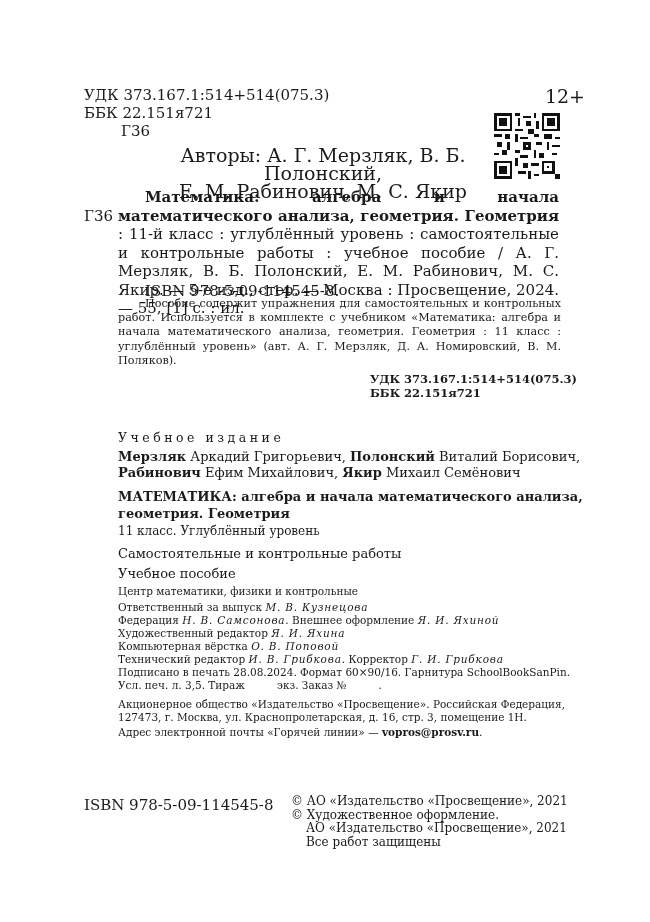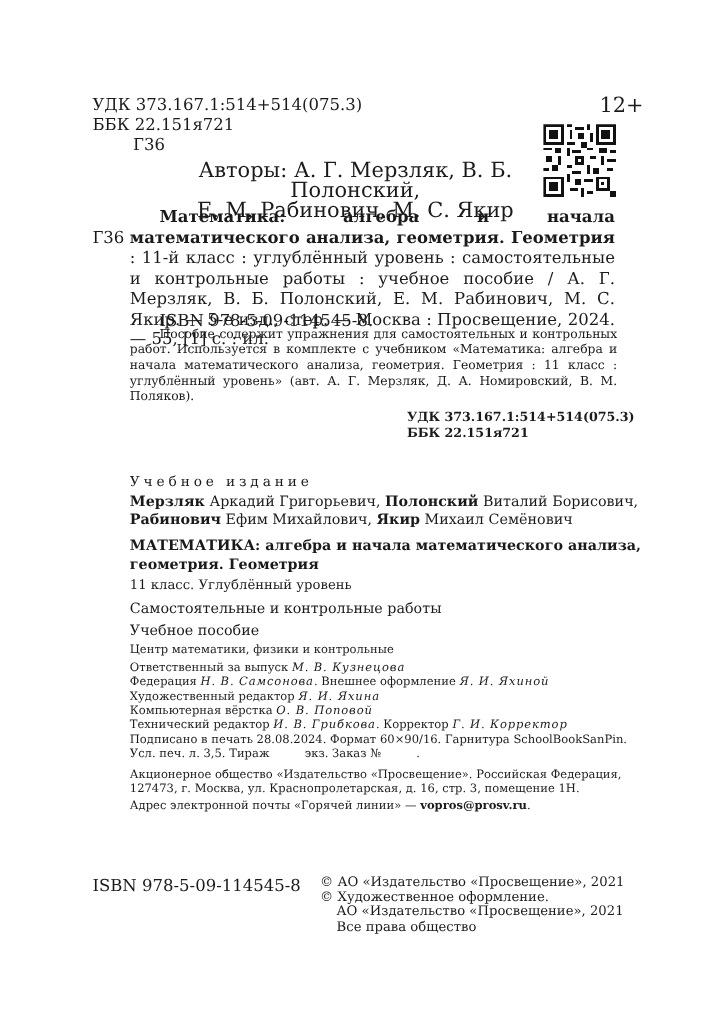--- a/index.html
+++ b/index.html
@@ -141,21 +141,21 @@
 <div class="abs grade">11 класс. Углублённый уровень</div>
 <div class="abs works">Самостоятельные и контрольные работы</div>
 <div class="abs posobie">Учебное пособие</div>
 <div class="abs center">Центр математики, физики и контрольные</div>
 
 <div class="abs staff">
   <div><span>Ответственный за выпуск </span><i>М. В. Кузнецова</i></div>
   <div><span>Федерация </span><i>Н. В. Самсонова</i><span>. Внешнее оформление </span><i>Я. И. Яхиной</i></div>
   <div><span>Художественный редактор </span><i>Я. И. Яхина</i></div>
   <div><span>Компьютерная вёрстка </span><i>О. В. Поповой</i></div>
-  <div><span>Технический редактор </span><i>И. В. Грибкова</i><span>. Корректор </span><i>Г. И. Корректор</i></div>
+  <div><span>Технический редактор </span><i>И. В. Грибкова</i><span>. Корректор </span><i>Г. И. Грибкова</i></div>
 </div>
 
 <div class="abs print">
   <div>Подписано в печать 28.08.2024. Формат 60×90/16. Гарнитура SchoolBookSanPin.</div>
   <div><span>Усл. печ. л. 3,5. Тираж</span><span class="gap"></span><span>экз. Заказ №</span><span class="gap2"></span><span>.</span></div>
 </div>
 
 <div class="abs publisher">
   <div>Акционерное общество «Издательство «Просвещение». Российская Федерация,</div>
   <div>127473, г. Москва, ул. Краснопролетарская, д. 16, стр. 3, помещение 1Н.</div>
@@ -164,14 +164,14 @@
 <div class="abs email">
   <span>Адрес электронной почты «Горячей линии» — </span><b>vopros@prosv.ru</b><span>.</span>
 </div>
 
 <div class="abs isbn-big">ISBN 978-5-09-114545-8</div>
 
 <div class="abs copyright">
   <div>© АО «Издательство «Просвещение», 2021</div>
   <div>© Художественное оформление.</div>
   <div class="ind">АО «Издательство «Просвещение», 2021</div>
-  <div class="ind">Все права общество</div>
+  <div class="ind">Все работ защищены</div>
 </div>
 
 </body></html>

